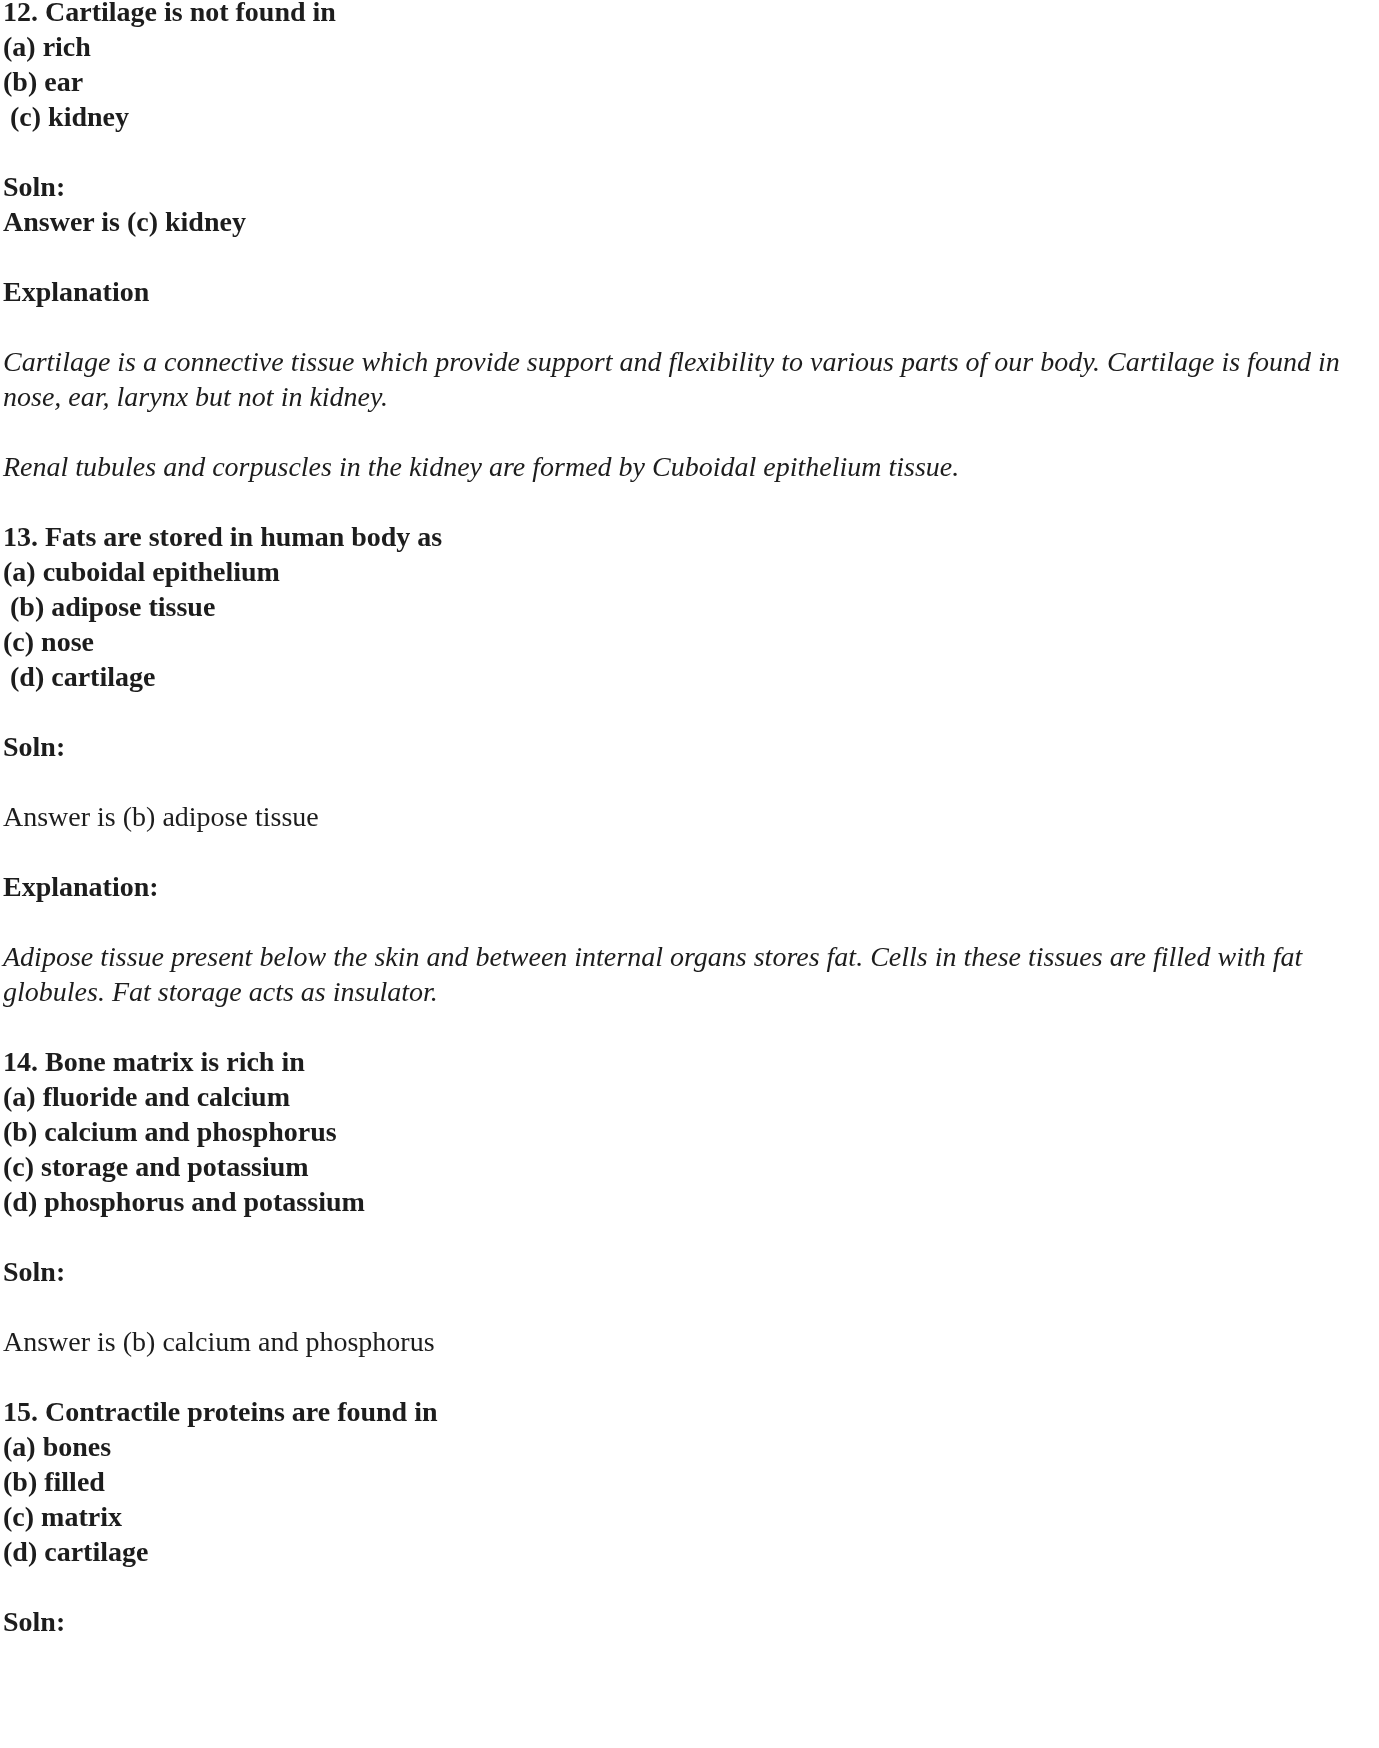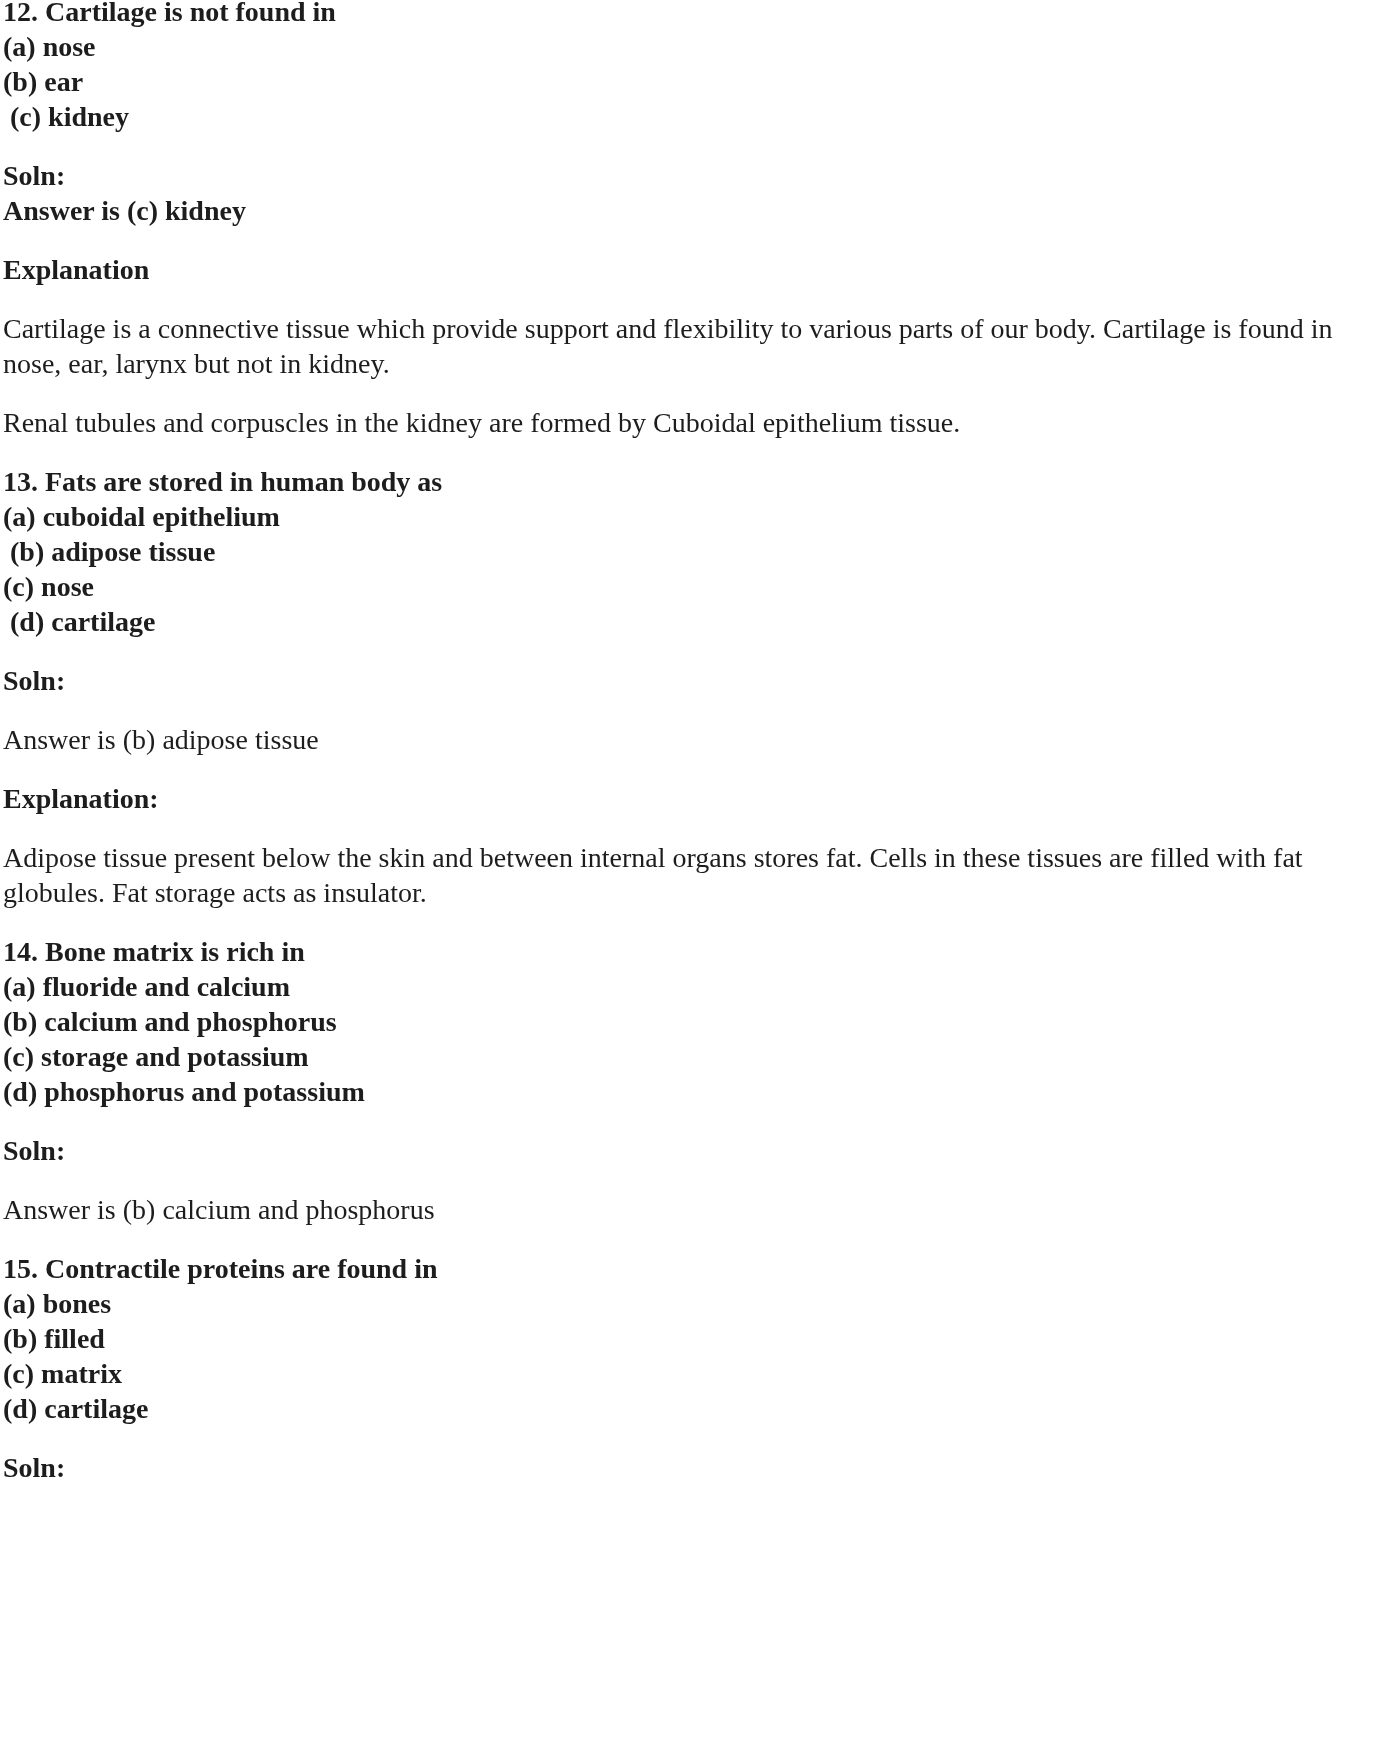--- a/index.html
+++ b/index.html
@@ -14,34 +14,34 @@
     font-family: "Liberation Serif", "DejaVu Serif", serif;
     font-size: 28px;
     line-height: 35px;
     color: #1d1d1d;
   }
   .doc {
     padding: 0 6px 0 3px;
     margin-top: -6px;
     width: 1370px;
   }
-  .block { margin-top: 24px; }
+  .block { margin-top: 35px; }
   .block.first { margin-top: 0; }
   .line { white-space: pre-wrap; }
   .bold { font-weight: bold; }
-  .para { white-space: pre-wrap; }
+  .para { white-space: pre-wrap; font-style: italic; }
 </style>
 </head>
 <body>
 
 <div class="doc">
 
   <div class="block first">
     <div class="line bold">12. Cartilage is not found in</div>
-    <div class="line bold">(a) nose</div>
+    <div class="line bold">(a) rich</div>
     <div class="line bold">(b) ear</div>
     <div class="line bold"> (c) kidney</div>
   </div>
 
   <div class="block">
     <div class="line bold">Soln:</div>
     <div class="line bold">Answer is (c) kidney</div>
   </div>
 
   <div class="block">

